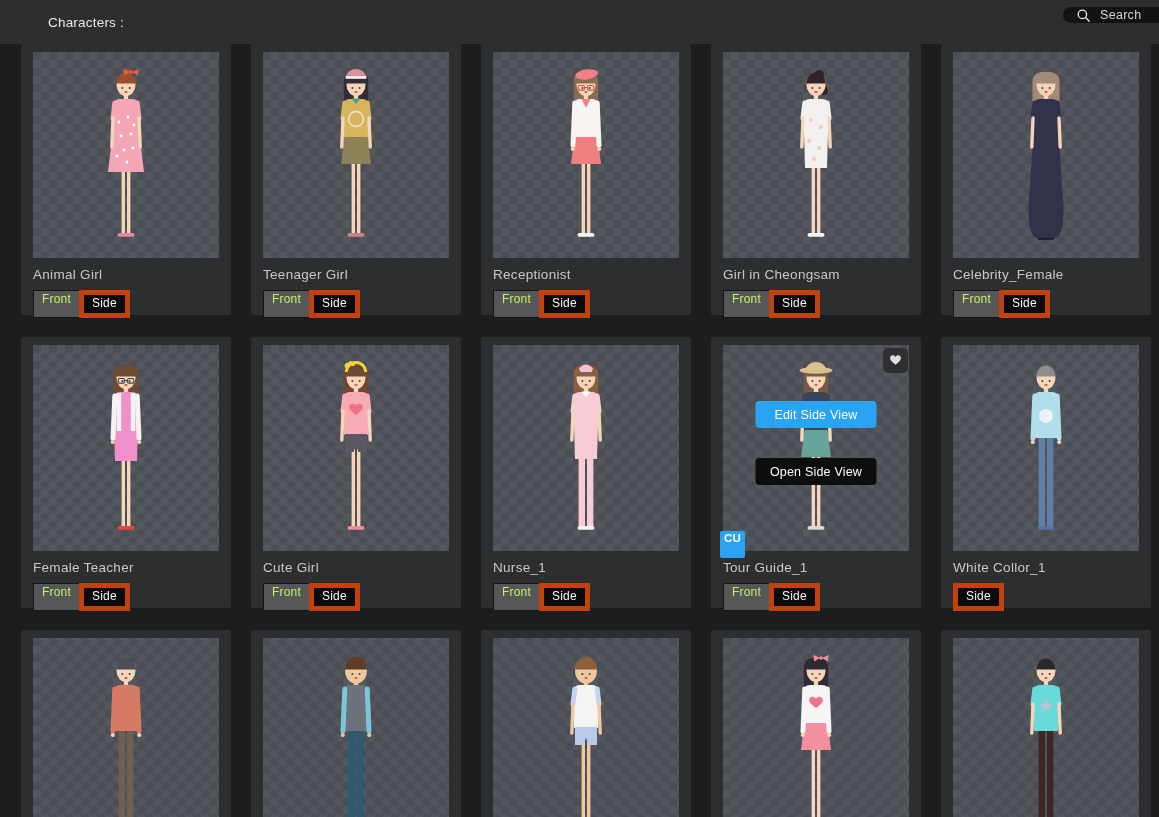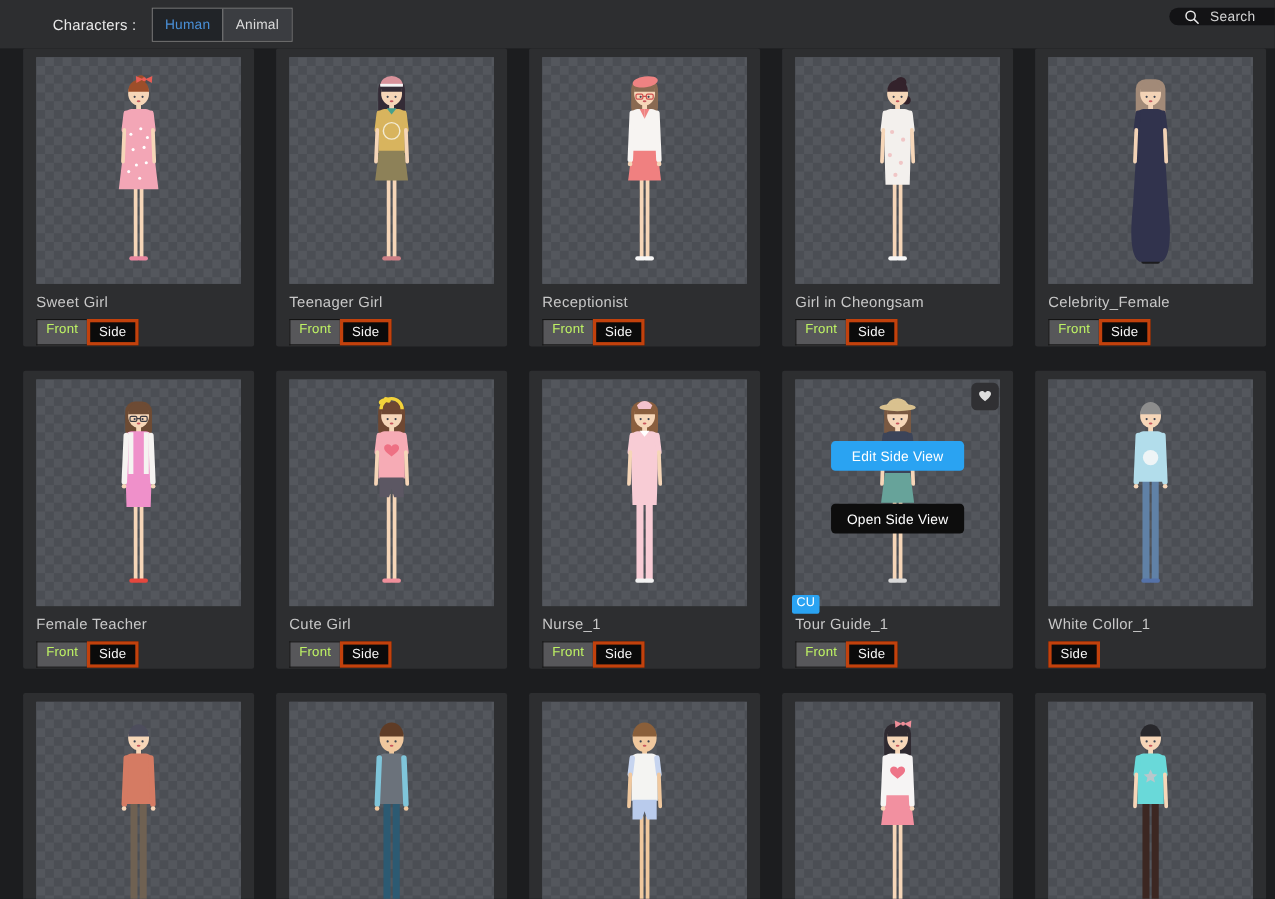--- a/index.html
+++ b/index.html
@@ -26,40 +26,36 @@
   .thumb{position:relative;width:186px;height:206px;
     background-color:#4b4e54;
     background-image:conic-gradient(#54575d 25%,#4b4e54 0 50%,#54575d 0 75%,#4b4e54 0);
     background-size:16px 16px;
     display:flex;justify-content:center;cursor:pointer}
   .thumb svg.figure{margin-top:10px}
   .cname{color:#c8c8c8;font-size:13.5px;margin:9px 0 7px;height:16px;letter-spacing:.3px;white-space:nowrap}
   .views{display:flex}
   .vbtn{font-size:12px;padding:1px 8px 2px;cursor:pointer;letter-spacing:.2px;line-height:15px}
   .vbtn.front{background:#57575a;color:#bef264;border:1px solid #141414;border-right:none}
-  .vbtn.side{background:#0b0b0b;color:#f7f7f7;border:3px solid #c2410c}
+  .vbtn.side{background:#0b0b0b;color:#f7f7f7;border:5px solid #c2410c}
   
   .fav{position:absolute;top:3px;right:1px;width:25px;height:25px;background:#303033;border-radius:5px;
     display:flex;align-items:center;justify-content:center;cursor:pointer;z-index:2}
   .ovbtn{position:absolute;left:50%;transform:translateX(-50%);width:121px;height:27px;border-radius:4px;
     color:#fff;font-size:12.5px;display:flex;align-items:center;justify-content:center;cursor:pointer;z-index:2;letter-spacing:.2px}
   .ovbtn.edit{top:56px}
   .ovbtn.open{top:113px;background:#0d0d0d}
-  .badge{position:absolute;left:-3px;bottom:-7px;color:#fff;font-size:11.5px;font-weight:normal;
-    padding:1px 4px 4px;border-radius:2px;z-index:2;letter-spacing:.3px}
+  .badge{position:absolute;left:-3px;bottom:-7px;color:#fff;font-size:11.5px;font-weight:bold;
+    padding:1px 4px 14px;border-radius:2px;z-index:2;letter-spacing:.3px}
 </style>
 </head>
 <body>
 
 <div class="topbar">
   <span class="tb-label">Characters :</span>
-  <div class="tabs">
-    <div class="tab active" id="tab-human" style="color: rgb(74, 144, 216);">Human</div>
-    <div class="tab">Animal</div>
-  </div>
   <div class="search">
     <svg width="15" height="15" viewBox="0 0 20 20">
       <circle cx="8.5" cy="8.5" r="5.6" fill="none" stroke="#e8e8e8" stroke-width="1.8"></circle>
       <line x1="12.8" y1="12.8" x2="17.6" y2="17.6" stroke="#e8e8e8" stroke-width="1.8" stroke-linecap="round"></line>
     </svg>
     <span>Search</span>
   </div>
 </div>
 <div class="grid" id="grid">
     <div class="card">
@@ -88,21 +84,21 @@
           <ellipse cx="45" cy="23" rx="9.5" ry="11" fill="#f6d6b8"></ellipse>
           <path d="M35.5,21.5 a9.5,11 0 0 1 19,0 z" fill="#9c4e2a"></path>
           <circle cx="41.4" cy="26" r="1" fill="#3a4150"></circle>
           <circle cx="48.6" cy="26" r="1" fill="#3a4150"></circle>
           <ellipse cx="45" cy="30" rx="1.7" ry="0.9" fill="#c8565e"></ellipse>
           <path d="M49,10 l-6.5,-3 l0.5,6.5 z" fill="#e95d55"></path>
           <path d="M51,10 l6.5,-3 l-0.5,6.5 z" fill="#e95d55"></path>
           <circle cx="50" cy="10" r="1.8" fill="#e95d55"></circle>
         </svg>
       </div>
-      <div class="cname">Sweet Girl</div>
+      <div class="cname">Animal Girl</div>
       <div class="views">
         <div class="vbtn front">Front</div>
         <div class="vbtn side">Side</div>
       </div>
     </div>
     <div class="card">
       <div class="thumb">
         <svg class="figure" viewBox="0 0 90 200" width="92" height="200">
           <rect x="32.8" y="10" width="24.4" height="52" rx="9" fill="#342b36"></rect>
           <rect x="42.8" y="30" width="4.4" height="9" fill="#f6d6b8"></rect>

